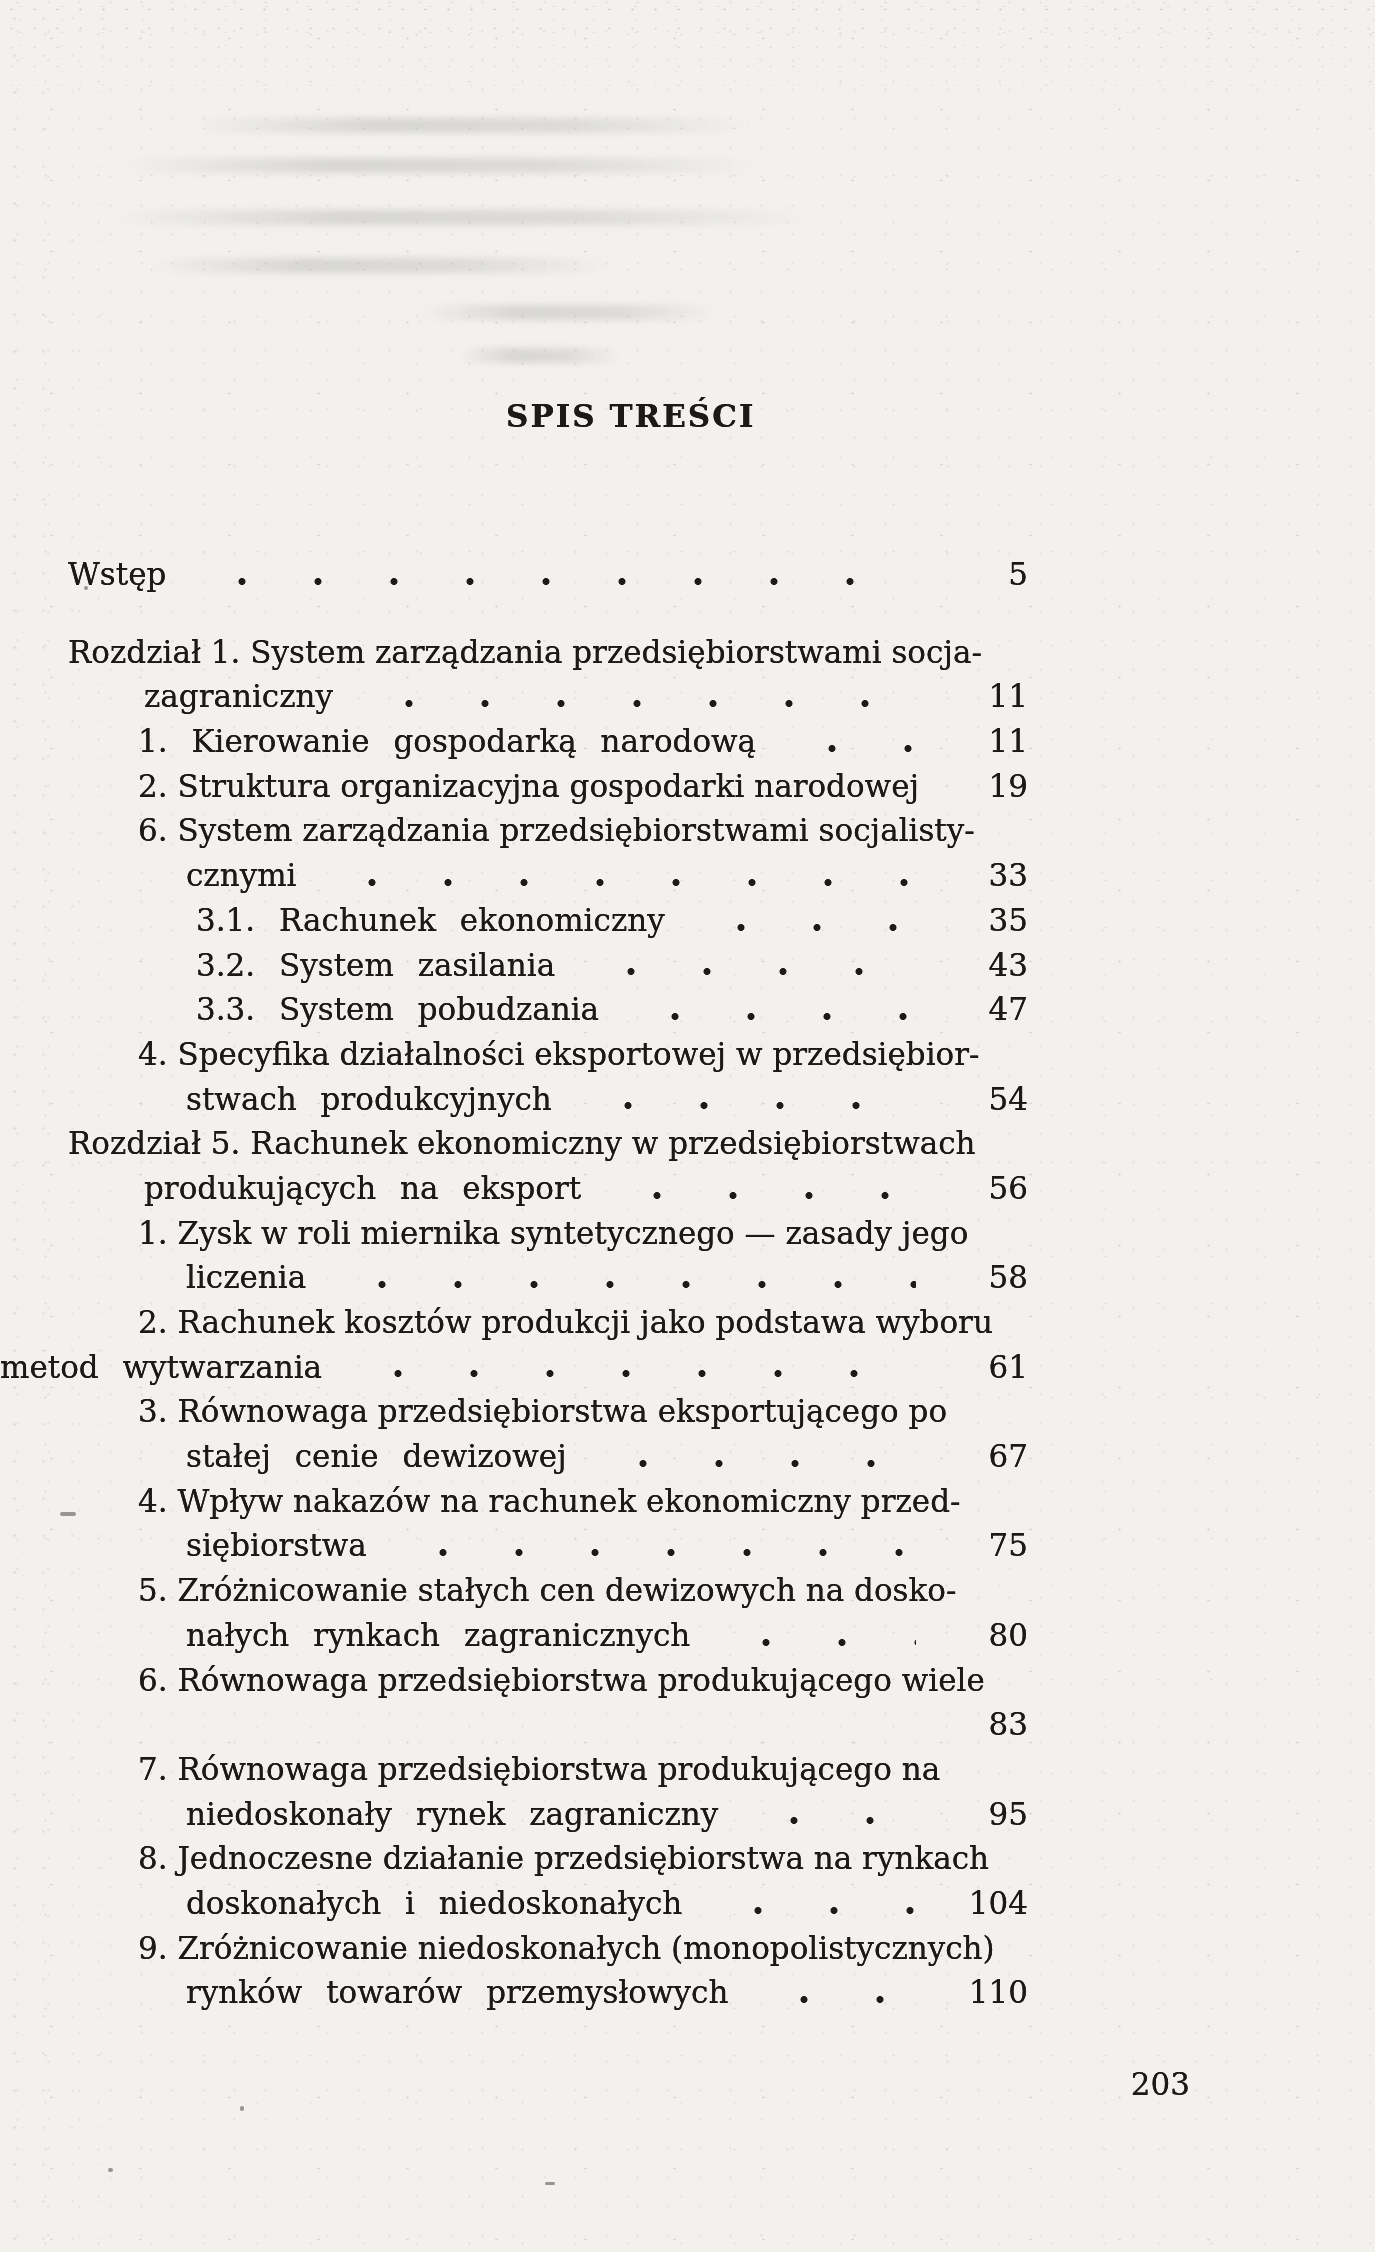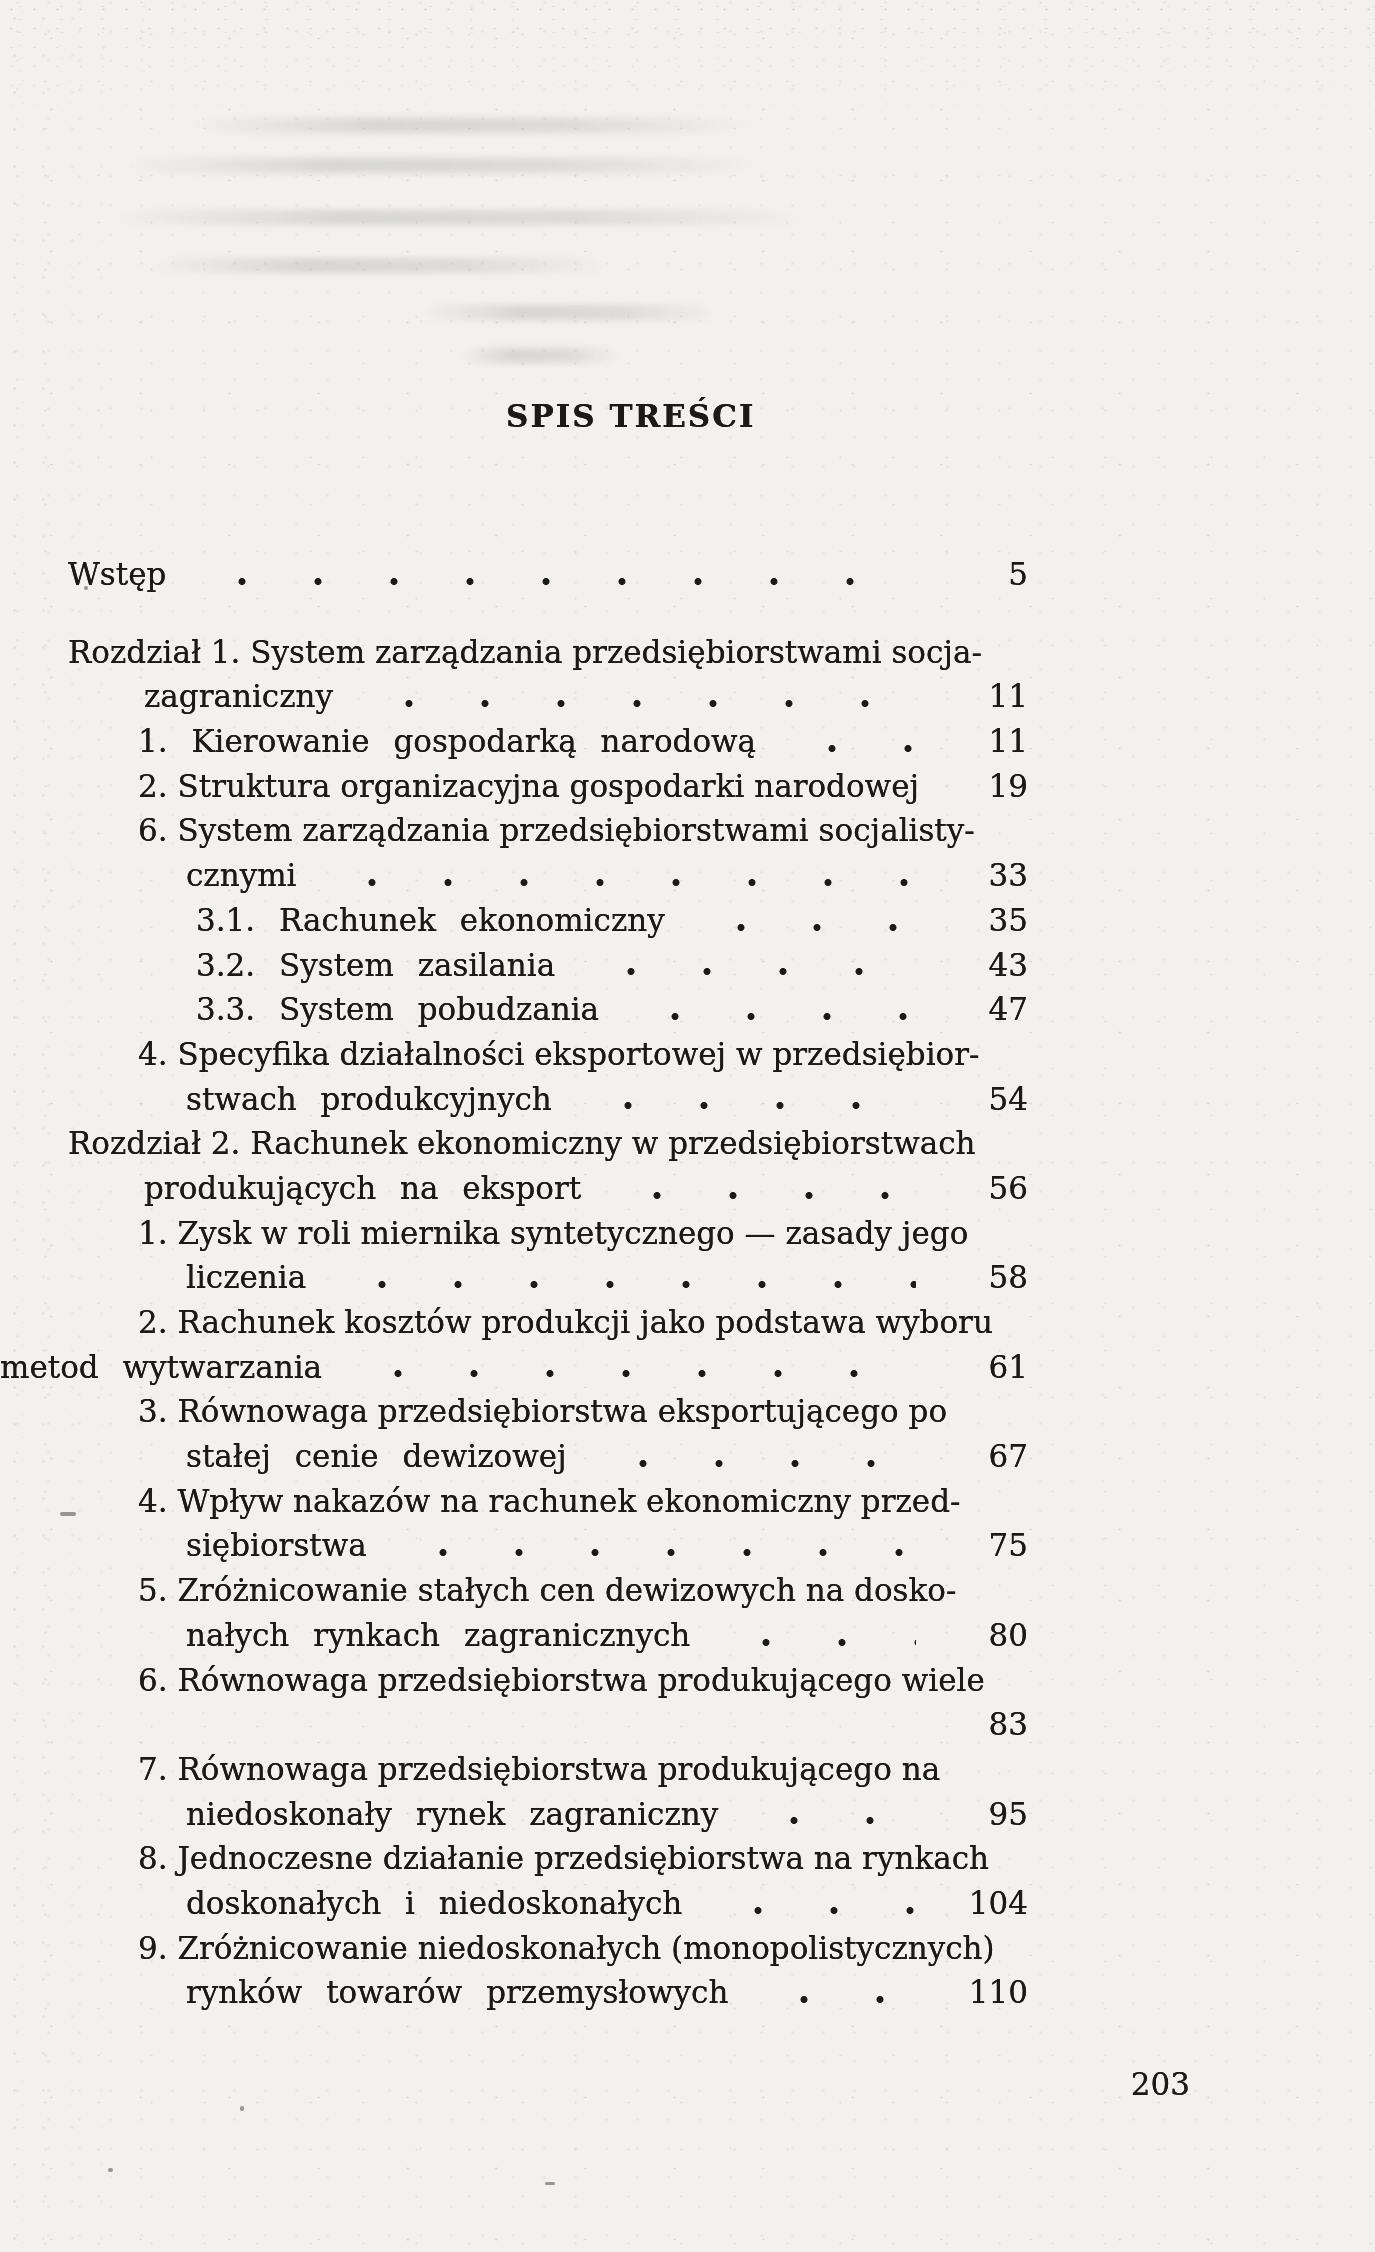--- a/index.html
+++ b/index.html
@@ -170,21 +170,21 @@
         <div class="line just"><span class="txt">4. Specyfika działalności eksportowej w przedsiębior-</span></div>
       </div>
       <div class="row lvl-item-cont">
         <div class="line">
           <span class="txt">stwach produkcyjnych</span>
           <span class="leader"></span>
         </div>
         <span class="page">54</span>
       </div>
       <div class="row lvl-chapter">
-        <div class="line just"><span class="txt">Rozdział 2. Rachunek ekonomiczny w przedsiębiorstwach</span></div>
+        <div class="line just"><span class="txt">Rozdział 5. Rachunek ekonomiczny w przedsiębiorstwach</span></div>
       </div>
       <div class="row lvl-chapter-cont">
         <div class="line">
           <span class="txt">produkujących na eksport</span>
           <span class="leader"></span>
         </div>
         <span class="page">56</span>
       </div>
       <div class="row lvl-item">
         <div class="line just"><span class="txt">1. Zysk w roli miernika syntetycznego — zasady jego</span></div>

